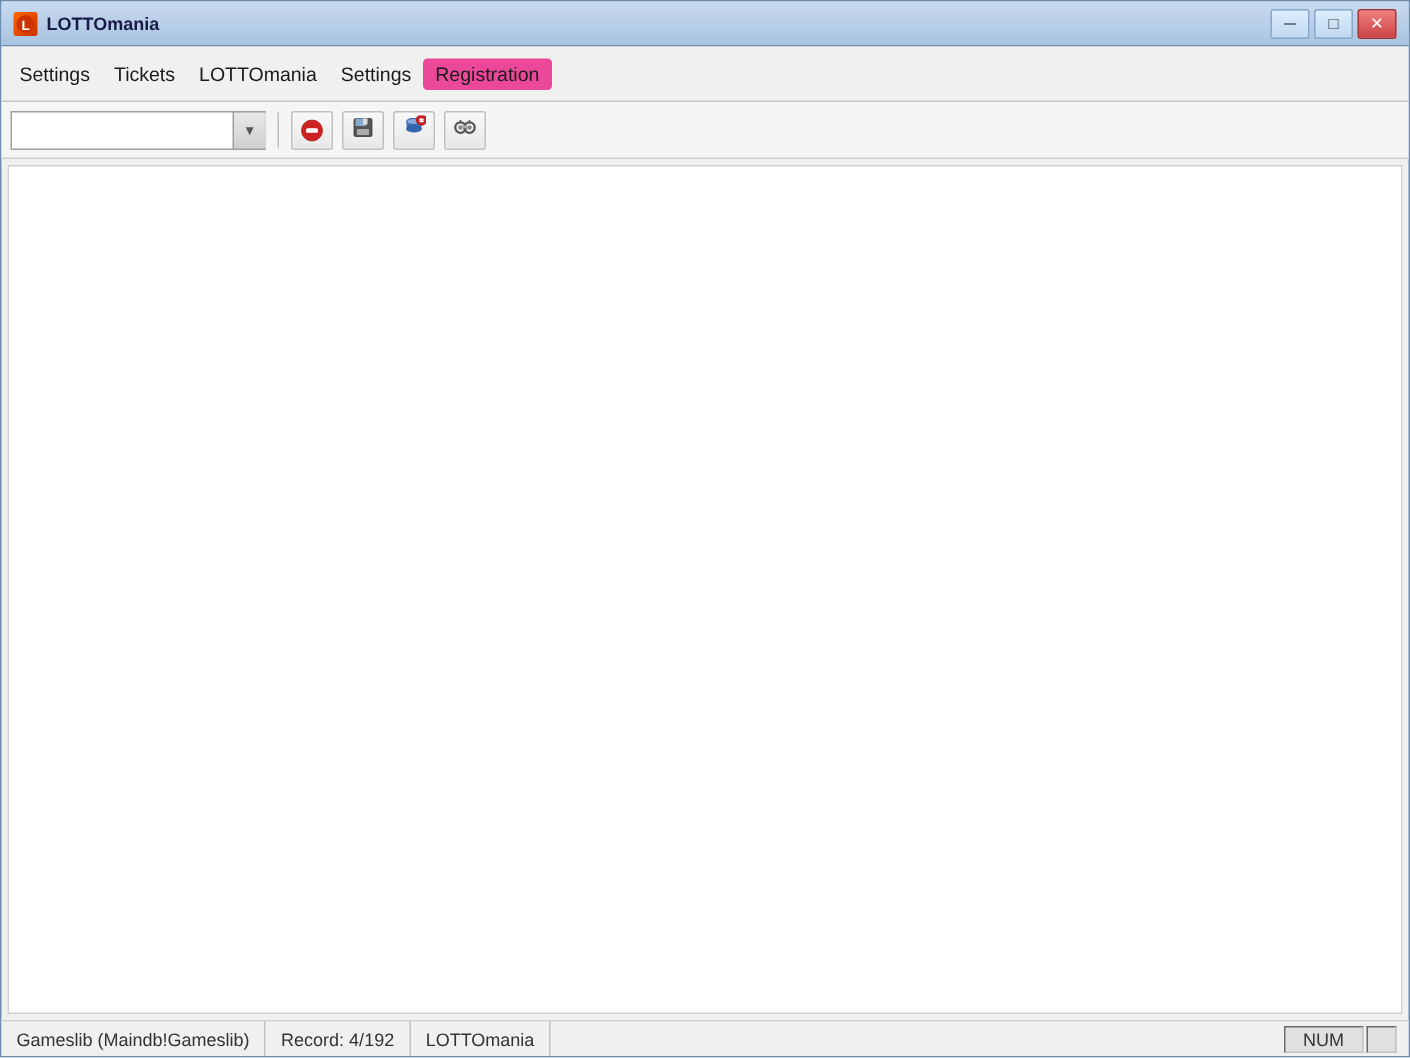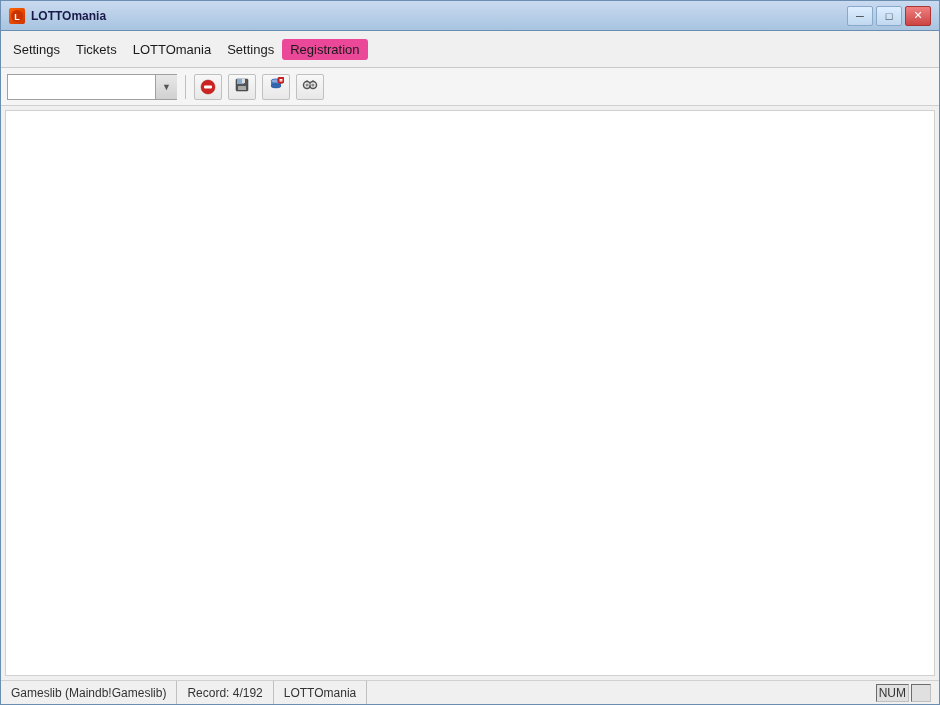--- a/index.html
+++ b/index.html
@@ -209,21 +209,21 @@
 
     .status-section:first-child {
       padding-left: 4px;
     }
 
     .status-spacer {
       flex: 1;
     }
 
     .status-num {
-      padding: 0 2px;
+      padding: 0 12px;
       font-size: 12px;
       color: #333;
       background: #e0e0e0;
       border: 1px inset #c0c0c0;
       height: 18px;
       display: flex;
       align-items: center;
       margin-right: 2px;
       text-align: right;
     }

